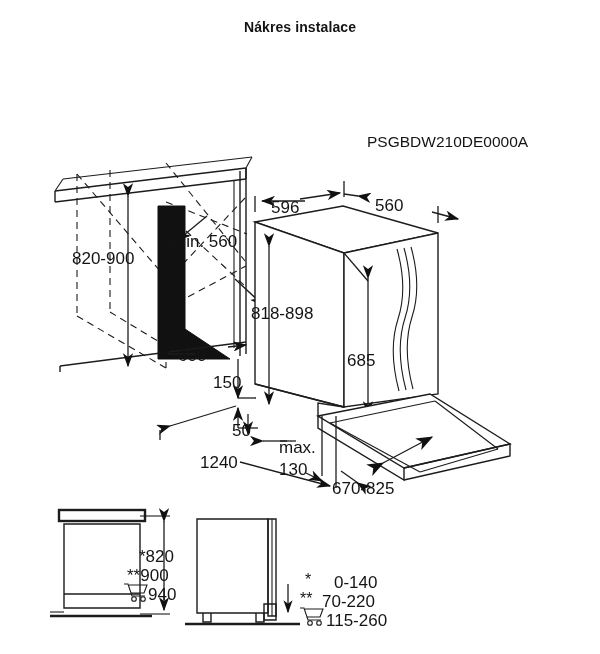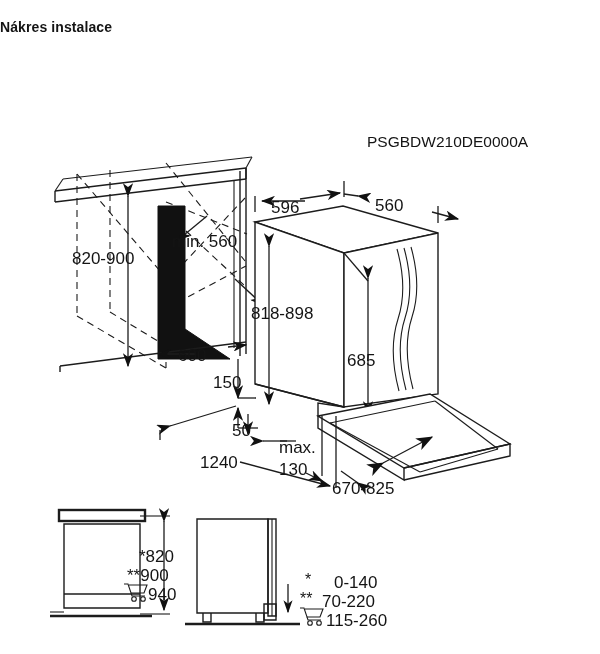--- a/index.html
+++ b/index.html
@@ -13,21 +13,21 @@
     position: relative;
     font-family: "Liberation Sans", sans-serif;
     color: #1a1a1a;
     overflow: hidden;
   }
   #page-title {
     position: absolute;
     top: 19px;
     left: 0;
     width: 600px;
-    text-align: left;
+    text-align: center;
     font-size: 14px;
     font-weight: bold;
     letter-spacing: 0.1px;
     color: #141414;
   }
   #diagram-wrap {
     position: absolute;
     top: 16px;
     left: 0;
     width: 600px;

